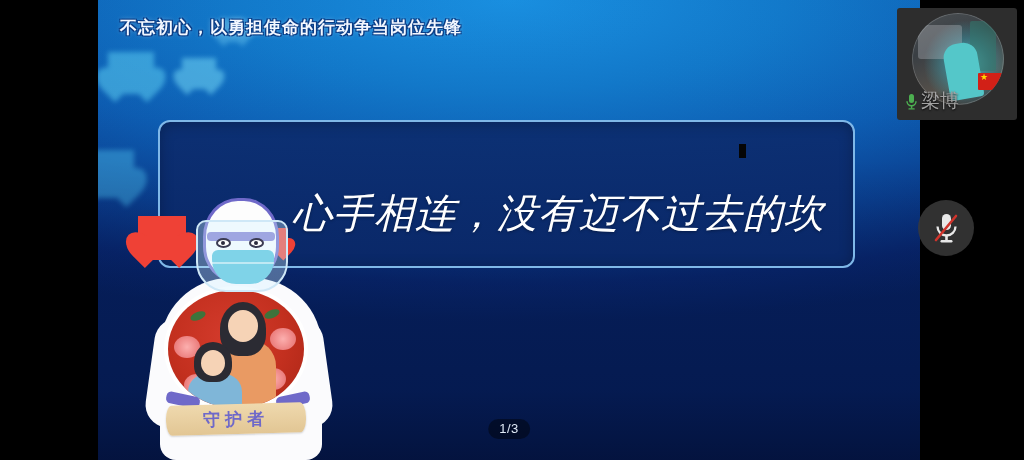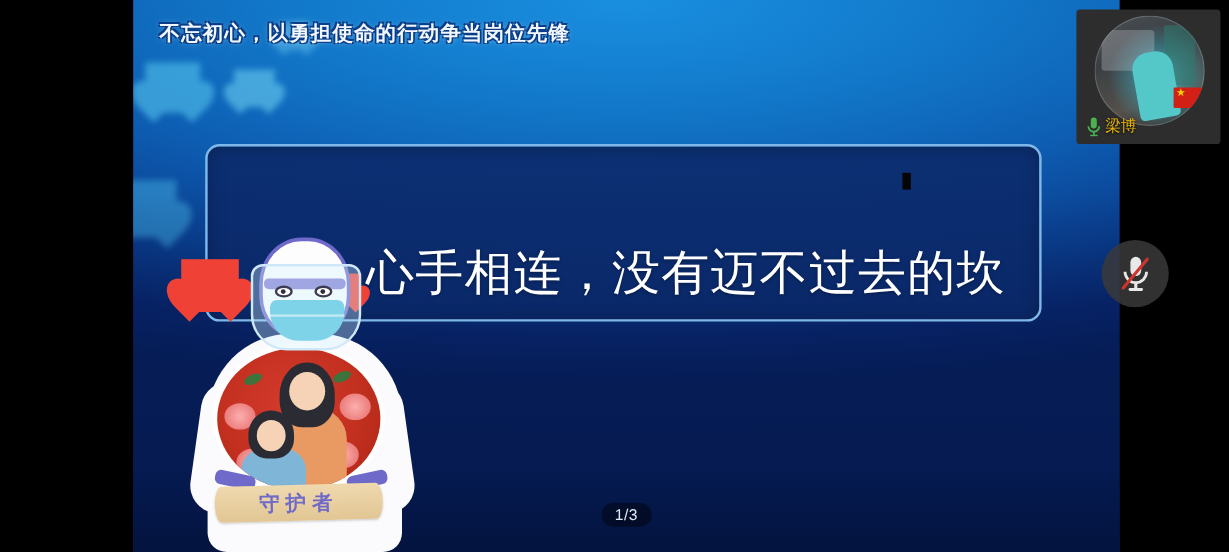--- a/index.html
+++ b/index.html
@@ -24,21 +24,20 @@
   
   #slide {
     position: absolute;
     left: 98px;
     top: 0;
     width: 822px;
     height: 460px;
     overflow: hidden;
     background:
       radial-gradient(120% 70% at 50% 0%, #1a8fe0 0%, #1277c8 28%, #0d5bb0 52%, #0a3f8f 72%, #08266e 88%, #06205e 100%);
-    margin-left: 13px;
   }
   
   #slide .slide-vignette {
     position: absolute;
     inset: 0;
     background: linear-gradient(180deg, rgba(20,140,220,0.10) 0%, rgba(10,60,150,0.0) 35%, rgba(4,22,70,0.55) 85%, rgba(3,16,55,0.8) 100%);
     pointer-events: none;
   }
 
   
@@ -99,21 +98,21 @@
   .quote-line {
     position: absolute;
     color: #ffffff;
     font-size: 40px;
     font-weight: 500;
     letter-spacing: 1px;
     white-space: nowrap;
     text-shadow: 0 1px 3px rgba(0,0,0,.35);
   }
   #quote-line-1 { left: 74px; top: 17px; }
-  #quote-line-2 { left: 132px; top: 78px; }
+  #quote-line-2 { left: 132px; top: 64px; font-style: italic; }
 
   
   #cursor-artifact {
     position: absolute;
     left: 579px;
     top: 22px;
     width: 7px;
     height: 14px;
     background: #050505;
   }
@@ -342,22 +341,22 @@
   #participant-name-row {
     position: absolute;
     left: 8px;
     bottom: 6px;
     display: flex;
     align-items: center;
     gap: 3px;
   }
   #mic-on-icon svg { display: block; }
   #participant-name {
-    color: #eab308;
-    font-size: 13px;
+    color: #a3a3a3;
+    font-size: 19px;
     text-shadow: 0 1px 2px rgba(0,0,0,.85);
   }
 
   
   #mute-button {
     position: absolute;
     left: 918px;
     top: 200px;
     width: 56px;
     height: 56px;

